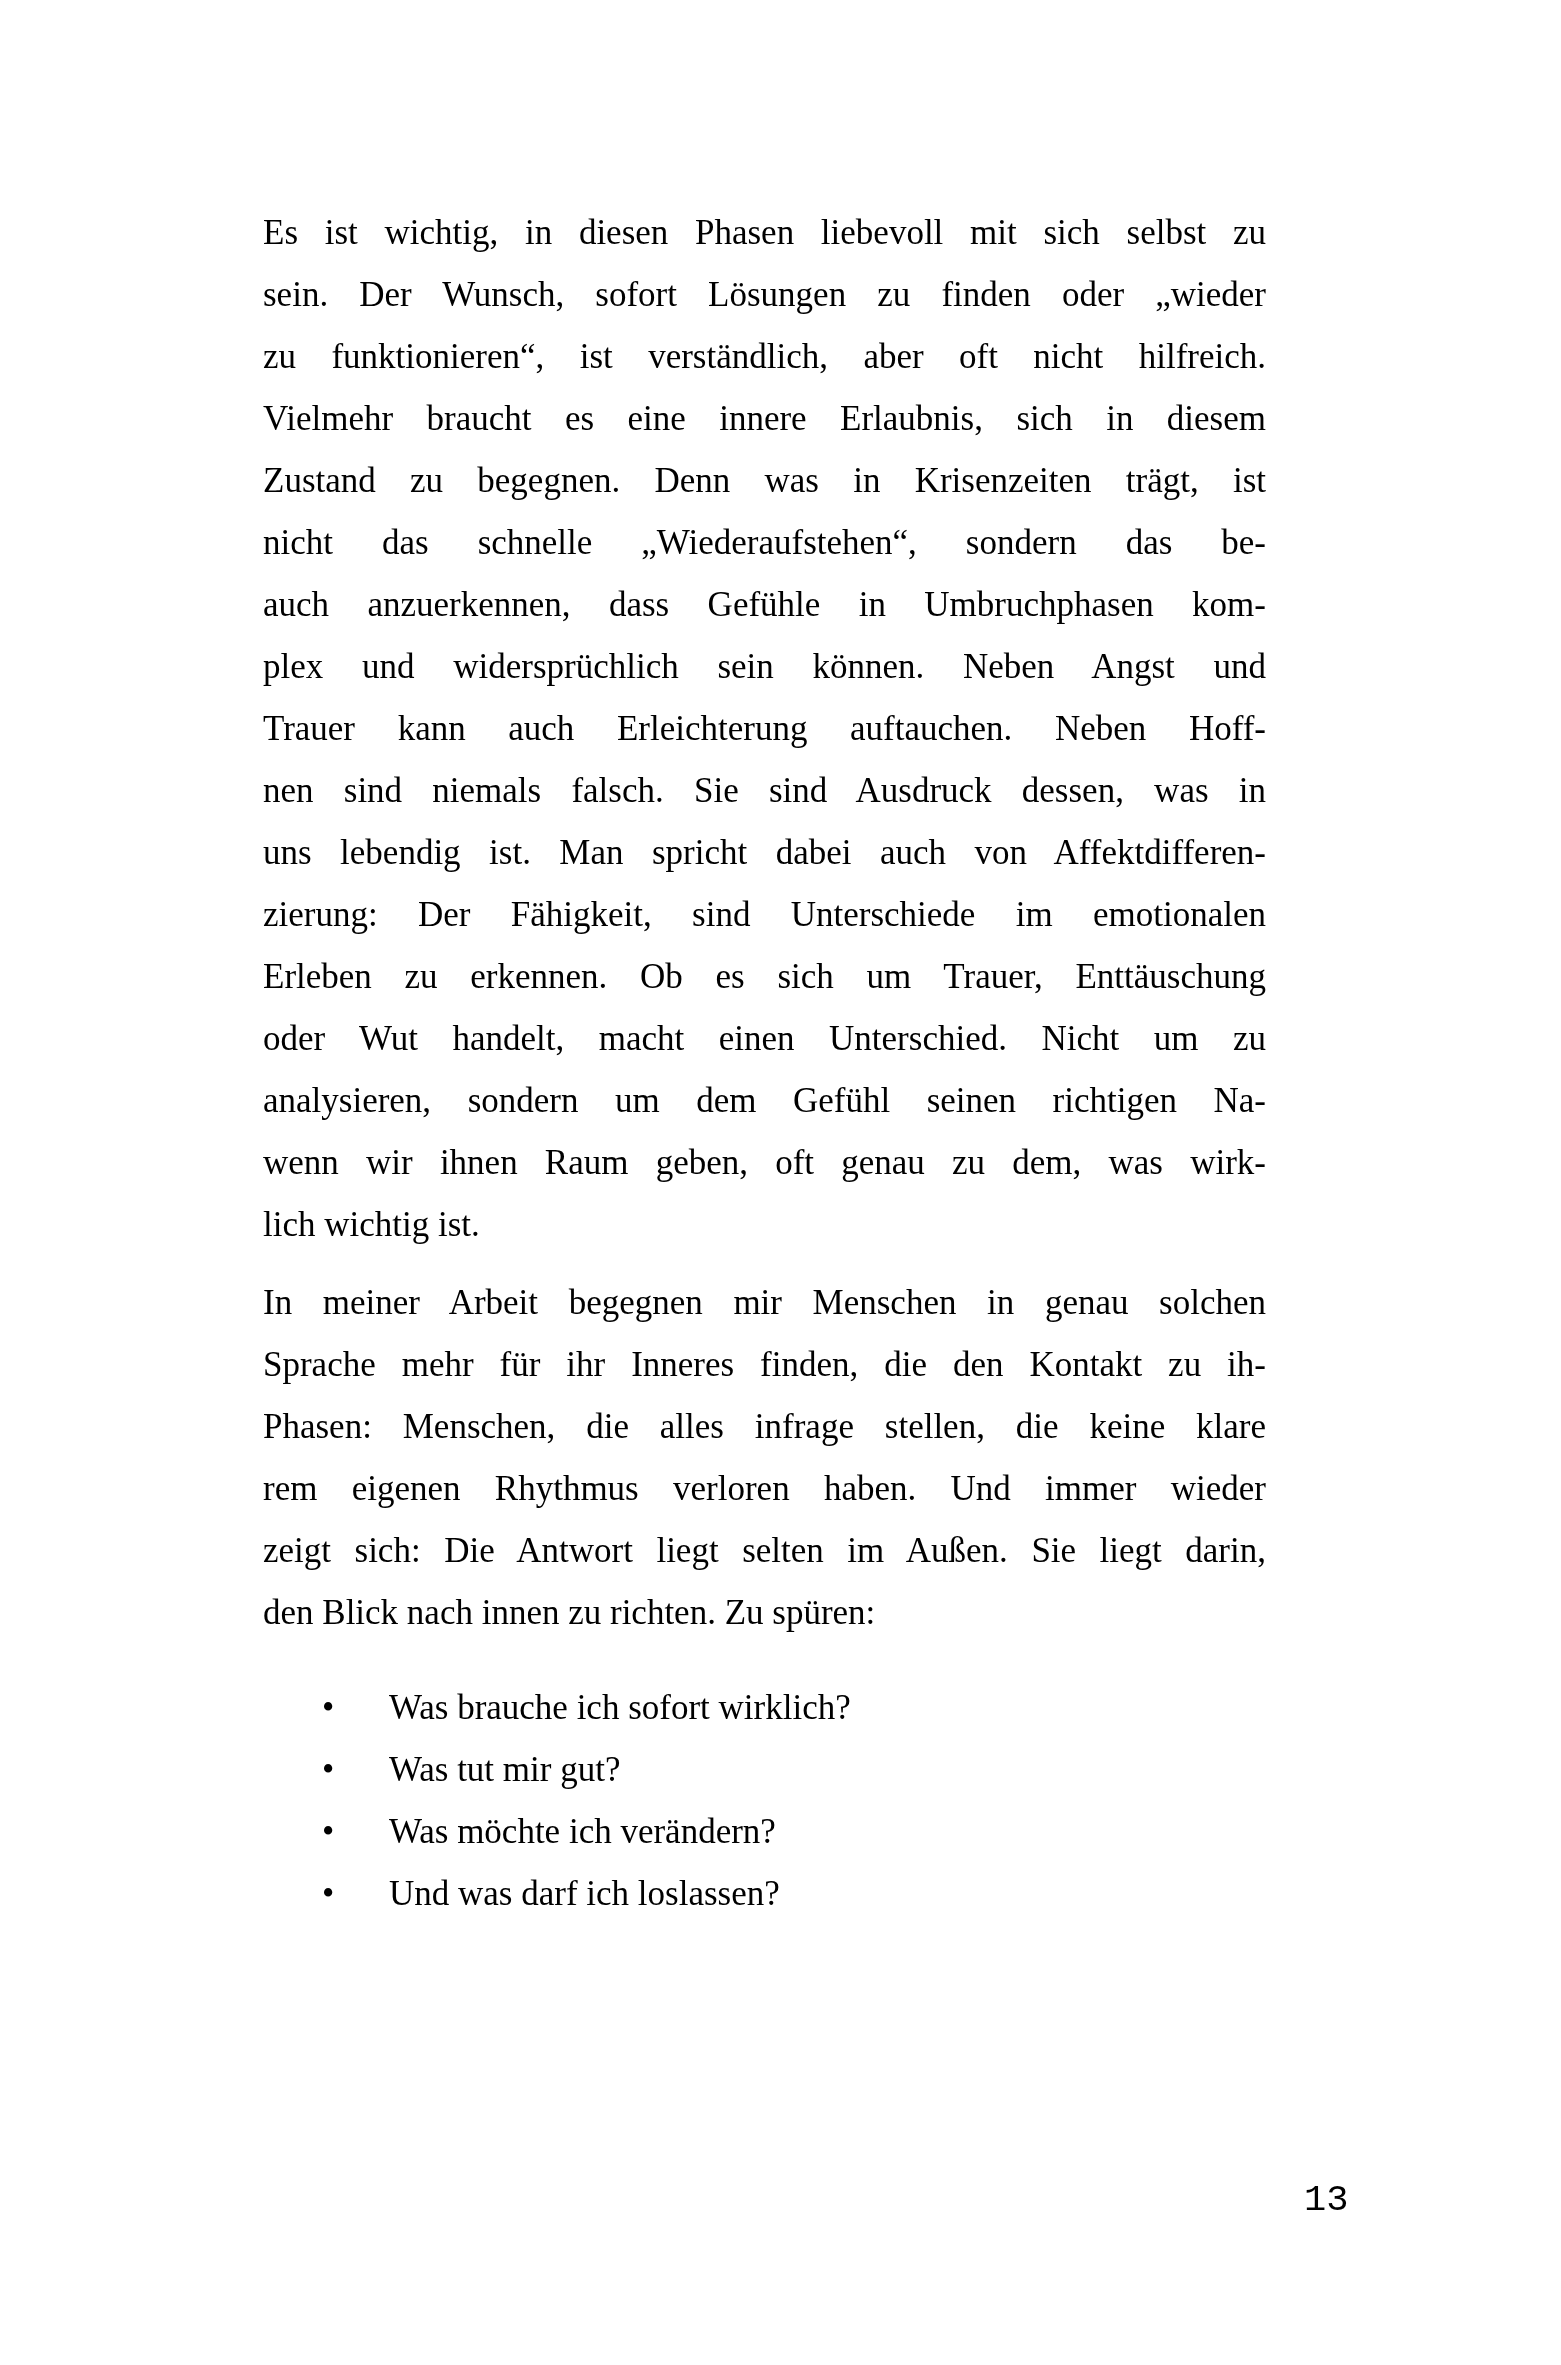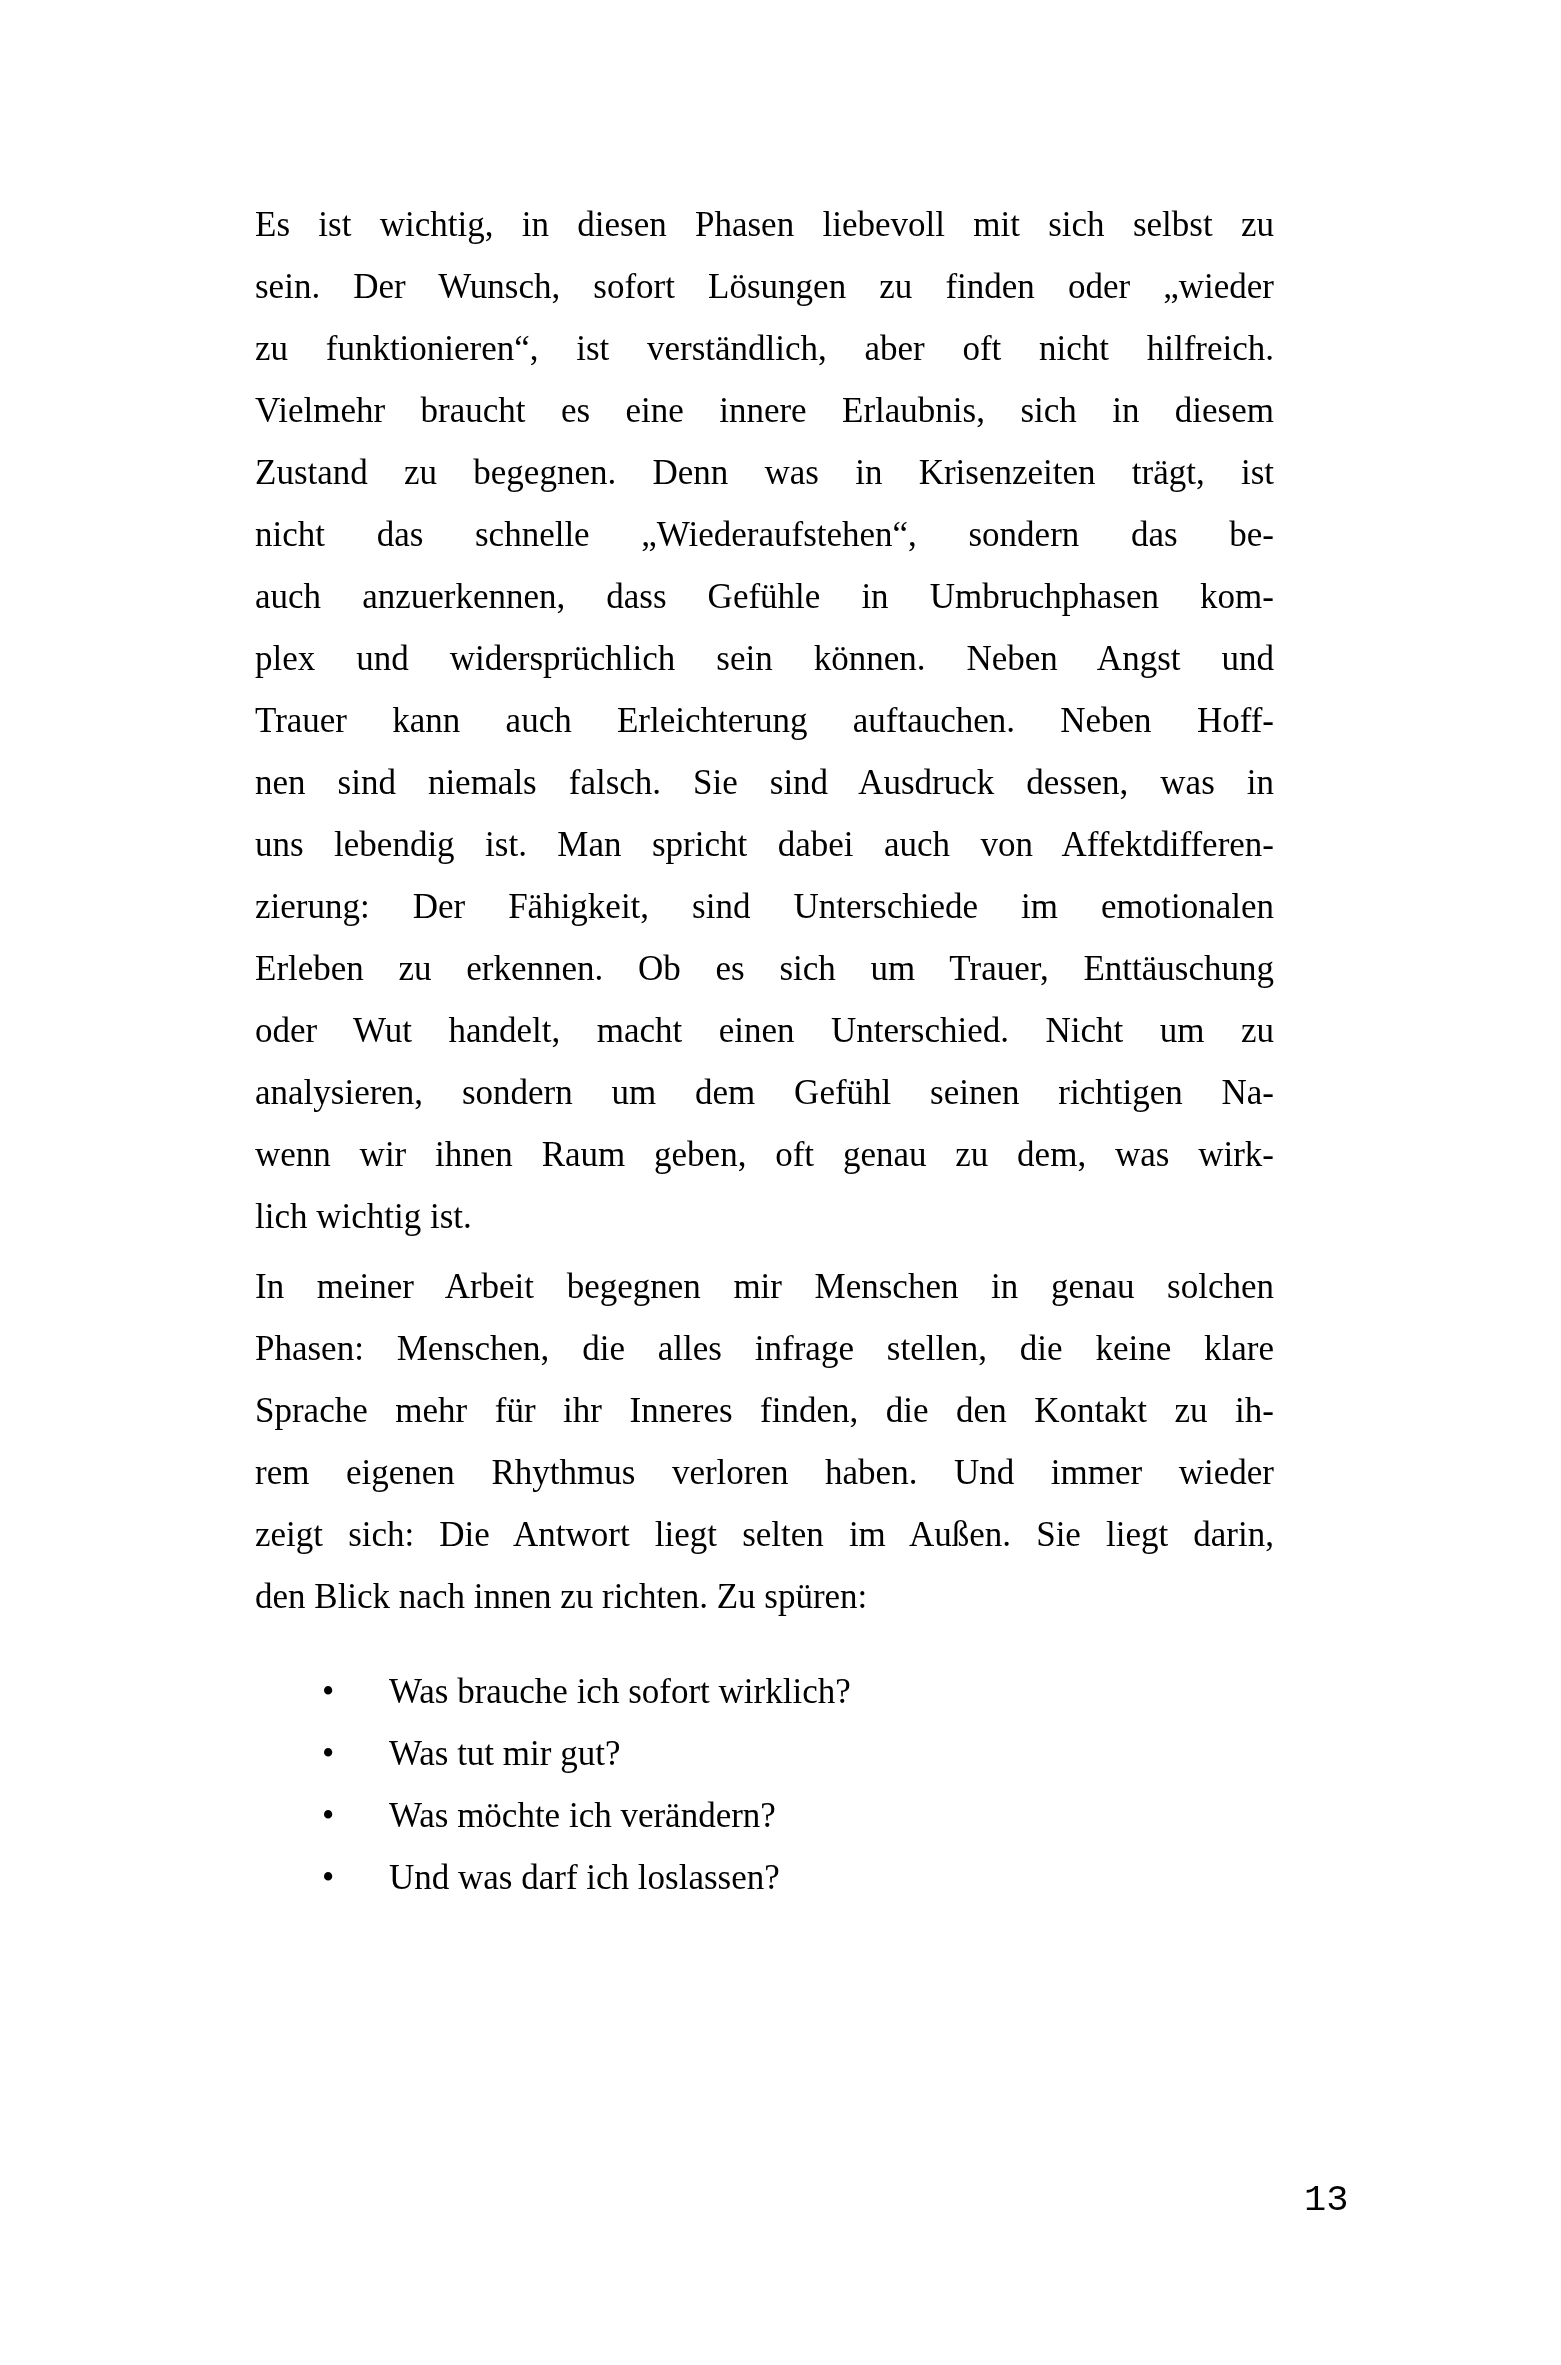--- a/index.html
+++ b/index.html
@@ -17,21 +17,21 @@
     overflow: hidden;
   }
   .text-block {
     position: absolute;
     left: 247px;
     top: 186px;
     width: 1035px;
     font-size: 35px;
     line-height: 62px;
   }
-  .para { margin: 8px; padding: 0; }
+  .para { margin: 16px; padding: 0; }
   .line {
     text-align: justify;
     text-align-last: justify;
     white-space: normal;
     hyphens: none;
   }
   .line.last {
     text-align: center;
     text-align-last: left;
   }
@@ -81,22 +81,22 @@
       <div class="line">zierung: Der Fähigkeit, sind Unterschiede im emotionalen</div>
       <div class="line">Erleben zu erkennen. Ob es sich um Trauer, Enttäuschung</div>
       <div class="line">oder Wut handelt, macht einen Unterschied. Nicht um zu</div>
       <div class="line">analysieren, sondern um dem Gefühl seinen richtigen Na-</div>
       <div class="line">wenn wir ihnen Raum geben, oft genau zu dem, was wirk-</div>
       <div class="line last">lich wichtig ist.</div>
     </div>
 
     <div class="para">
       <div class="line">In meiner Arbeit begegnen mir Menschen in genau solchen</div>
+      <div class="line">Sprache mehr für ihr Inneres finden, die den Kontakt zu ih-</div>
       <div class="line">Phasen: Menschen, die alles infrage stellen, die keine klare</div>
-      <div class="line">Sprache mehr für ihr Inneres finden, die den Kontakt zu ih-</div>
       <div class="line">rem eigenen Rhythmus verloren haben. Und immer wieder</div>
       <div class="line">zeigt sich: Die Antwort liegt selten im Außen. Sie liegt darin,</div>
       <div class="line last">den Blick nach innen zu richten. Zu spüren:</div>
     </div>
 
     <ul class="bullet-list">
       <li class="bullet-item">
         <span class="bullet-marker">•</span>
         <span class="bullet-text">Was brauche ich sofort wirklich?</span>
       </li>

